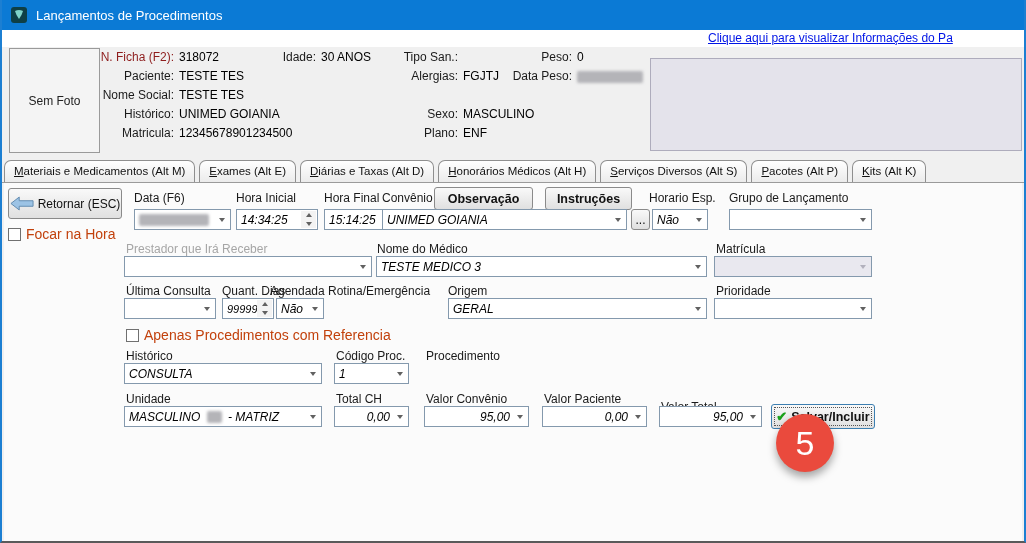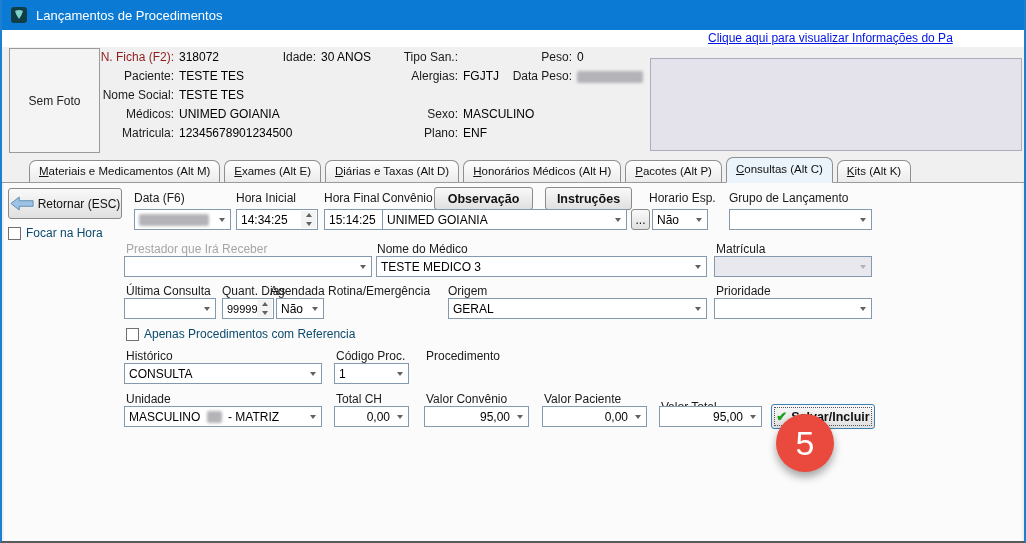--- a/index.html
+++ b/index.html
@@ -25,47 +25,47 @@
   .plabel{display:inline-block;text-align:right;margin-right:5px;color:#1a1a1a;}
   .plabel.accent{color:#8e1d1d;}
   #pcol1 .plabel{width:78px;}
   #pcol2 .plabel{width:36px;}
   #pcol3 .plabel{width:66px;}
   #pcol4 .plabel{width:70px;}
   .pvalue{color:#000;}
   .grelpanel{position:absolute;left:648px;top:11px;width:372px;height:93px;background:#e4e3eb;border:1px solid #aeacbc;box-sizing:border-box;}
   .redact{display:inline-block;height:12px;background:#b4b4b8;border-radius:2px;filter:blur(1.5px);vertical-align:middle;}
   
-  .tabbar{position:absolute;left:0;top:159px;right:0;height:24px;padding-left:27px;display:flex;align-items:flex-end;border-bottom:1px solid #9a9a9a;box-sizing:border-box;}
+  .tabbar{position:absolute;left:0;top:159px;right:0;height:24px;padding-left:2px;display:flex;align-items:flex-end;border-bottom:1px solid #9a9a9a;box-sizing:border-box;}
   .tab{height:21px;line-height:21px;padding:0 9px;margin-right:4px;font-size:11.5px;color:#111;
        background:linear-gradient(#ffffff,#ebebeb);border:1px solid #8f8f8f;border-bottom:none;
        border-radius:7px 7px 0 0;white-space:nowrap;cursor:pointer;position:relative;}
   .tab.active{height:24px;line-height:23px;background:#eaf4fa;z-index:3;margin-bottom:-1px;border-bottom:1px solid #eaf4fa;}
   
   .formpanel{position:absolute;left:2px;right:2px;top:183px;bottom:0;background:#fbfbfb;font-size:12px;}
   .flabel{position:absolute;color:#1a1a1a;font-size:12px;white-space:nowrap;}
   .flabel.dim{color:#a6a6a6;}
   .combo{position:absolute;height:21px;box-sizing:border-box;background:#fff;border:1px solid #8499ad;
          display:flex;align-items:center;padding:0 18px 0 4px;font-size:12px;color:#000;white-space:nowrap;overflow:hidden;}
-  .combo .val{white-space:nowrap;}
+  .combo .val{white-space:nowrap;font-style:italic;}
   .combo.num .val{margin-left:auto;}
   .combo .arr{position:absolute;right:0;top:0;bottom:0;width:16px;display:flex;align-items:center;justify-content:center;}
   .tri{width:0;height:0;border-left:3.5px solid transparent;border-right:3.5px solid transparent;border-top:4px solid #616161;}
   .combo.disabled{background:#e9e8ef;}
   .combo.disabled .tri{border-top-color:#b2b1bd;}
   .spinbtns{position:absolute;right:1px;top:1px;bottom:1px;width:15px;display:flex;flex-direction:column;align-items:center;justify-content:space-around;background:#f3f3f3;cursor:pointer;}
   .tri.up{border-top:none;border-bottom:4px solid #616161;}
   
   .btn{position:absolute;box-sizing:border-box;background:linear-gradient(#f9f9f9,#e0e0e0);border:1px solid #8a8a8a;
        border-radius:3px;display:flex;align-items:center;justify-content:center;font-size:12px;color:#111;cursor:pointer;}
   .btn.bold{font-weight:bold;font-size:12.5px;}
   .btn.focusd{border:1px solid #3c7fb1;outline:1px dotted #555;outline-offset:-4px;}
   .checkglyph{color:#1ba11b;font-weight:bold;margin-right:4px;font-size:13px;}
   
-  .cbwrap{position:absolute;display:flex;align-items:center;font-size:12px;color:#0c4a6e;white-space:nowrap;justify-content:flex-end;}
+  .cbwrap{position:absolute;display:flex;align-items:center;font-size:14px;color:#c2410c;white-space:nowrap;justify-content:flex-end;}
   .cbbox{width:13px;height:13px;background:#fff;border:1px solid #707070;margin-right:5px;display:inline-block;box-sizing:border-box;}
   
   .badge{position:absolute;width:58px;height:58px;border-radius:50%;background:#ea4a3d;display:flex;align-items:center;justify-content:center;
          color:#fff;font-size:34px;box-shadow:0 5px 9px rgba(0,0,0,0.35);z-index:5;}
   u{text-decoration:underline;}
 </style>
 </head>
 <body>
 
 <div class="screen">
@@ -85,21 +85,21 @@
   </div>
 
   <div class="pheader">
     <div class="photobox">
       <span>Sem Foto</span>
     </div>
     <div class="pcol" id="pcol1">
         <div class="prow" style="top: 0px;"><span class="plabel accent">N. Ficha (F2):</span><span class="pvalue">318072</span></div>
         <div class="prow" style="top: 19px;"><span class="plabel">Paciente:</span><span class="pvalue">TESTE TES</span></div>
         <div class="prow" style="top: 38px;"><span class="plabel">Nome Social:</span><span class="pvalue">TESTE TES</span></div>
-        <div class="prow" style="top: 57px;"><span class="plabel">Médicos:</span><span class="pvalue">UNIMED GOIANIA</span></div>
+        <div class="prow" style="top: 57px;"><span class="plabel">Histórico:</span><span class="pvalue">UNIMED GOIANIA</span></div>
         <div class="prow" style="top: 76px;"><span class="plabel">Matricula:</span><span class="pvalue">12345678901234500</span></div>
       </div>
     <div class="pcol" id="pcol2">
         <div class="prow" style="top: 0px;"><span class="plabel">Idade:</span><span class="pvalue">30 ANOS</span></div>
       </div>
     <div class="pcol" id="pcol3">
         <div class="prow" style="top: 0px;"><span class="plabel">Tipo San.:</span><span class="pvalue"></span></div>
         <div class="prow" style="top: 19px;"><span class="plabel">Alergias:</span><span class="pvalue">FGJTJ</span></div>
         <div class="prow" style="top: 57px;"><span class="plabel">Sexo:</span><span class="pvalue">MASCULINO</span></div>
         <div class="prow" style="top: 76px;"><span class="plabel">Plano:</span><span class="pvalue">ENF</span></div>
@@ -109,22 +109,22 @@
         <div class="prow" style="top: 19px;"><span class="plabel">Data Peso:</span><span class="pvalue"><span class="redact" style="width:66px"></span></span></div>
       </div>
     <div class="grelpanel"></div>
   </div>
 
   <div class="tabbar" id="tabbar">
       <div class="tab"><u>M</u>ateriais e Medicamentos (Alt M)</div>
       <div class="tab"><u>E</u>xames (Alt E)</div>
       <div class="tab"><u>D</u>iárias e Taxas (Alt D)</div>
       <div class="tab"><u>H</u>onorários Médicos (Alt H)</div>
+      <div class="tab"><u>S</u>erviços Diversos (Alt S)</div>
       <div class="tab"><u>P</u>acotes (Alt P)</div>
-      <div class="tab active"><u>C</u>onsultas (Alt C)</div>
       <div class="tab"><u>K</u>its (Alt K)</div>
     </div>
 
   <div class="formpanel">
 
     <div class="btn" style="left:4px;top:5px;width:114px;height:31px;">
       <span style="margin-right:4px;display:inline-flex;">
         <svg width="24" height="15" viewBox="0 0 26 16">
             <path d="M10 1 L10 5 L25 5 L25 11 L10 11 L10 15 L1 8 Z" fill="#9cc3e5" stroke="#5c87ad"></path>
           </svg>

